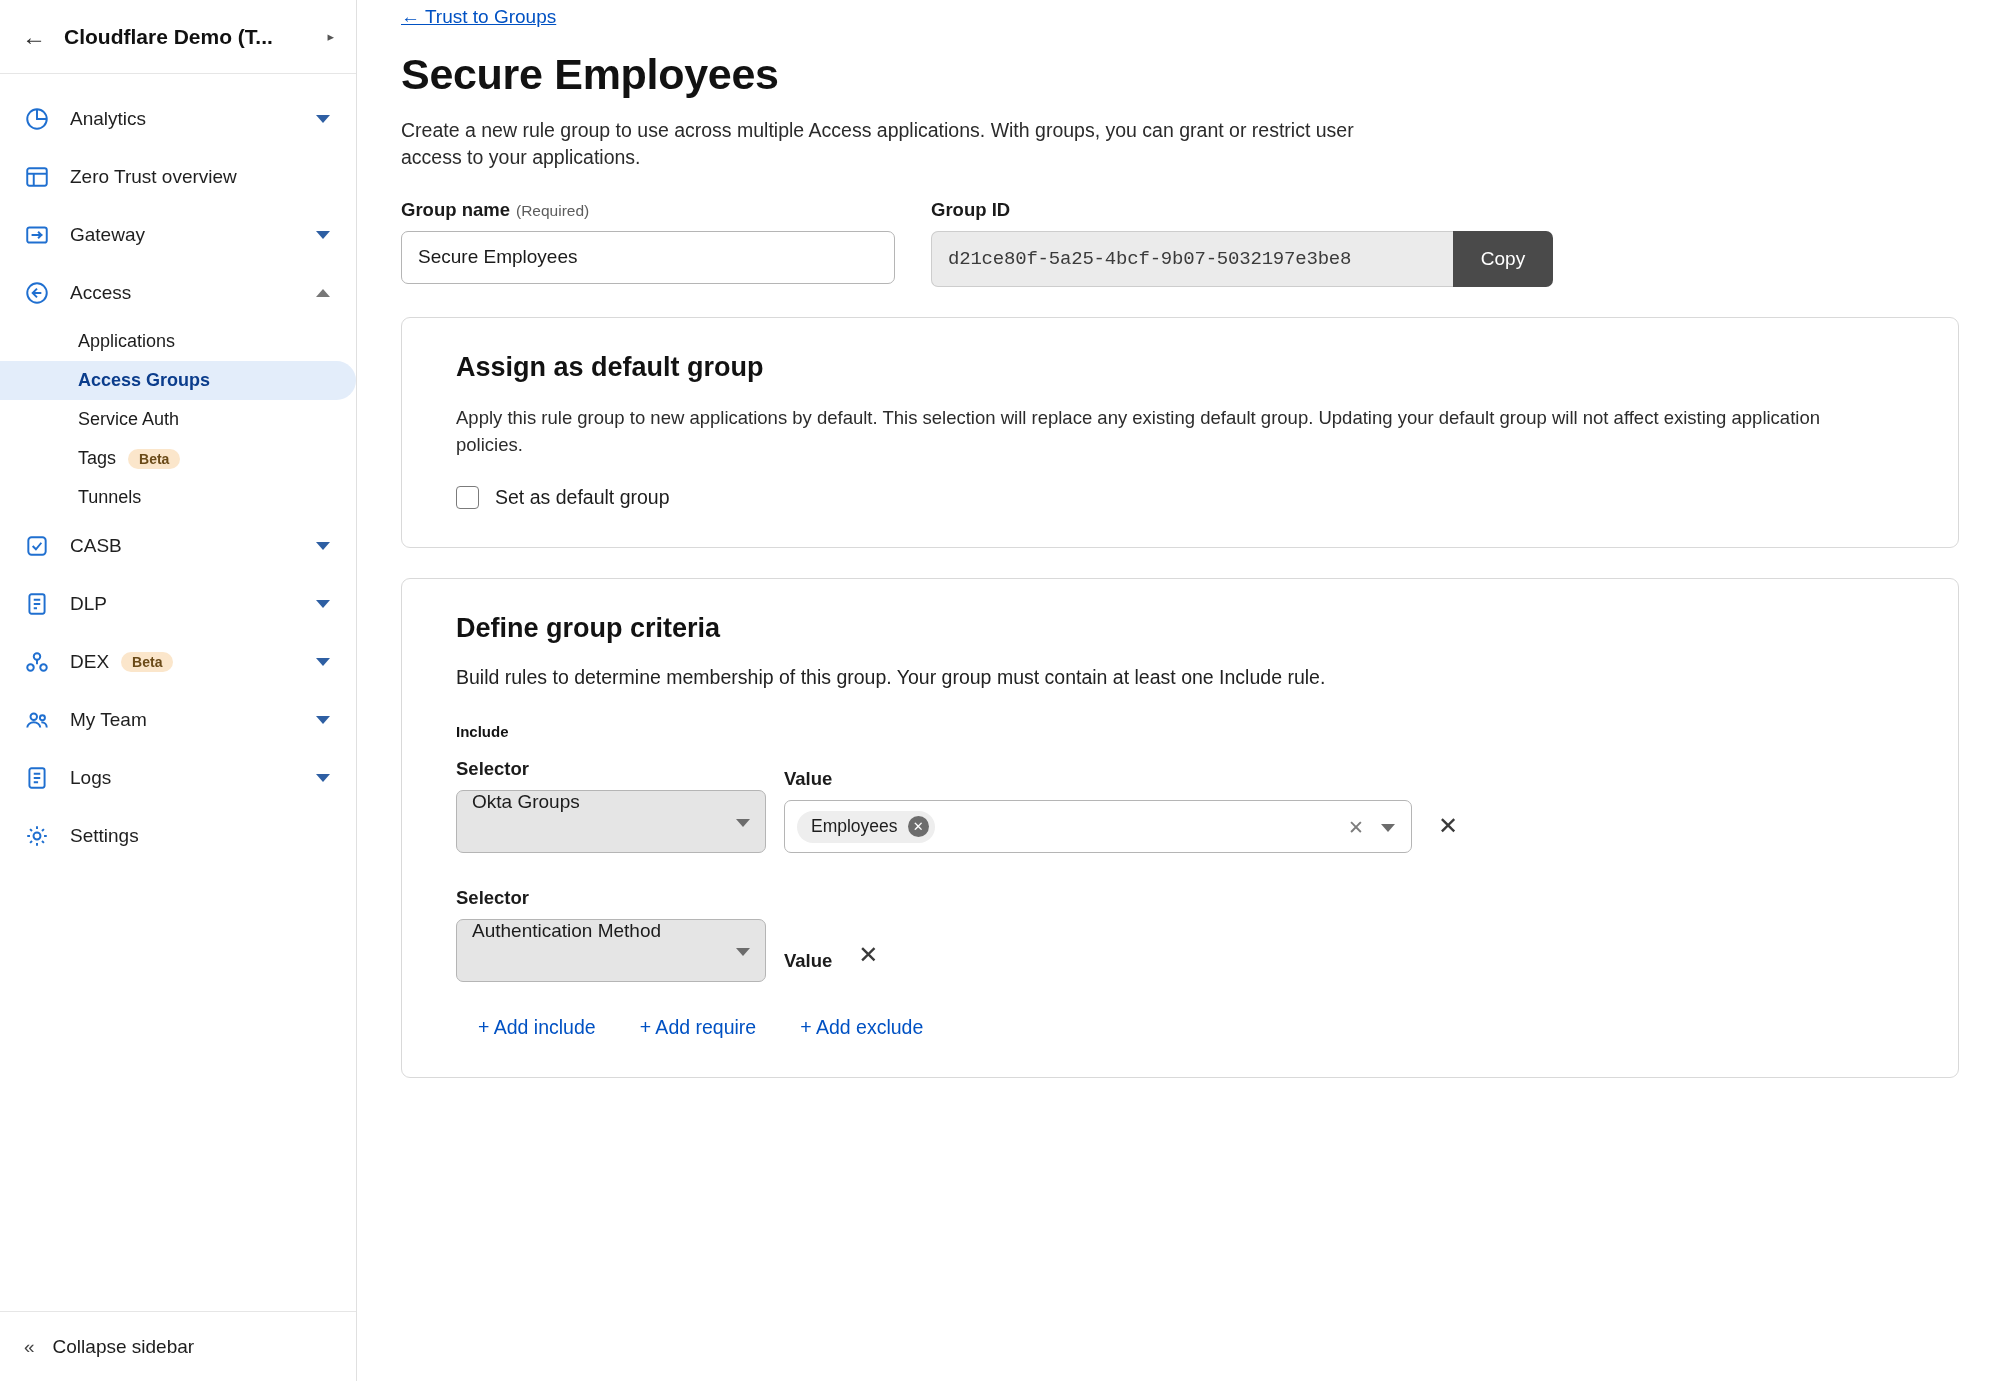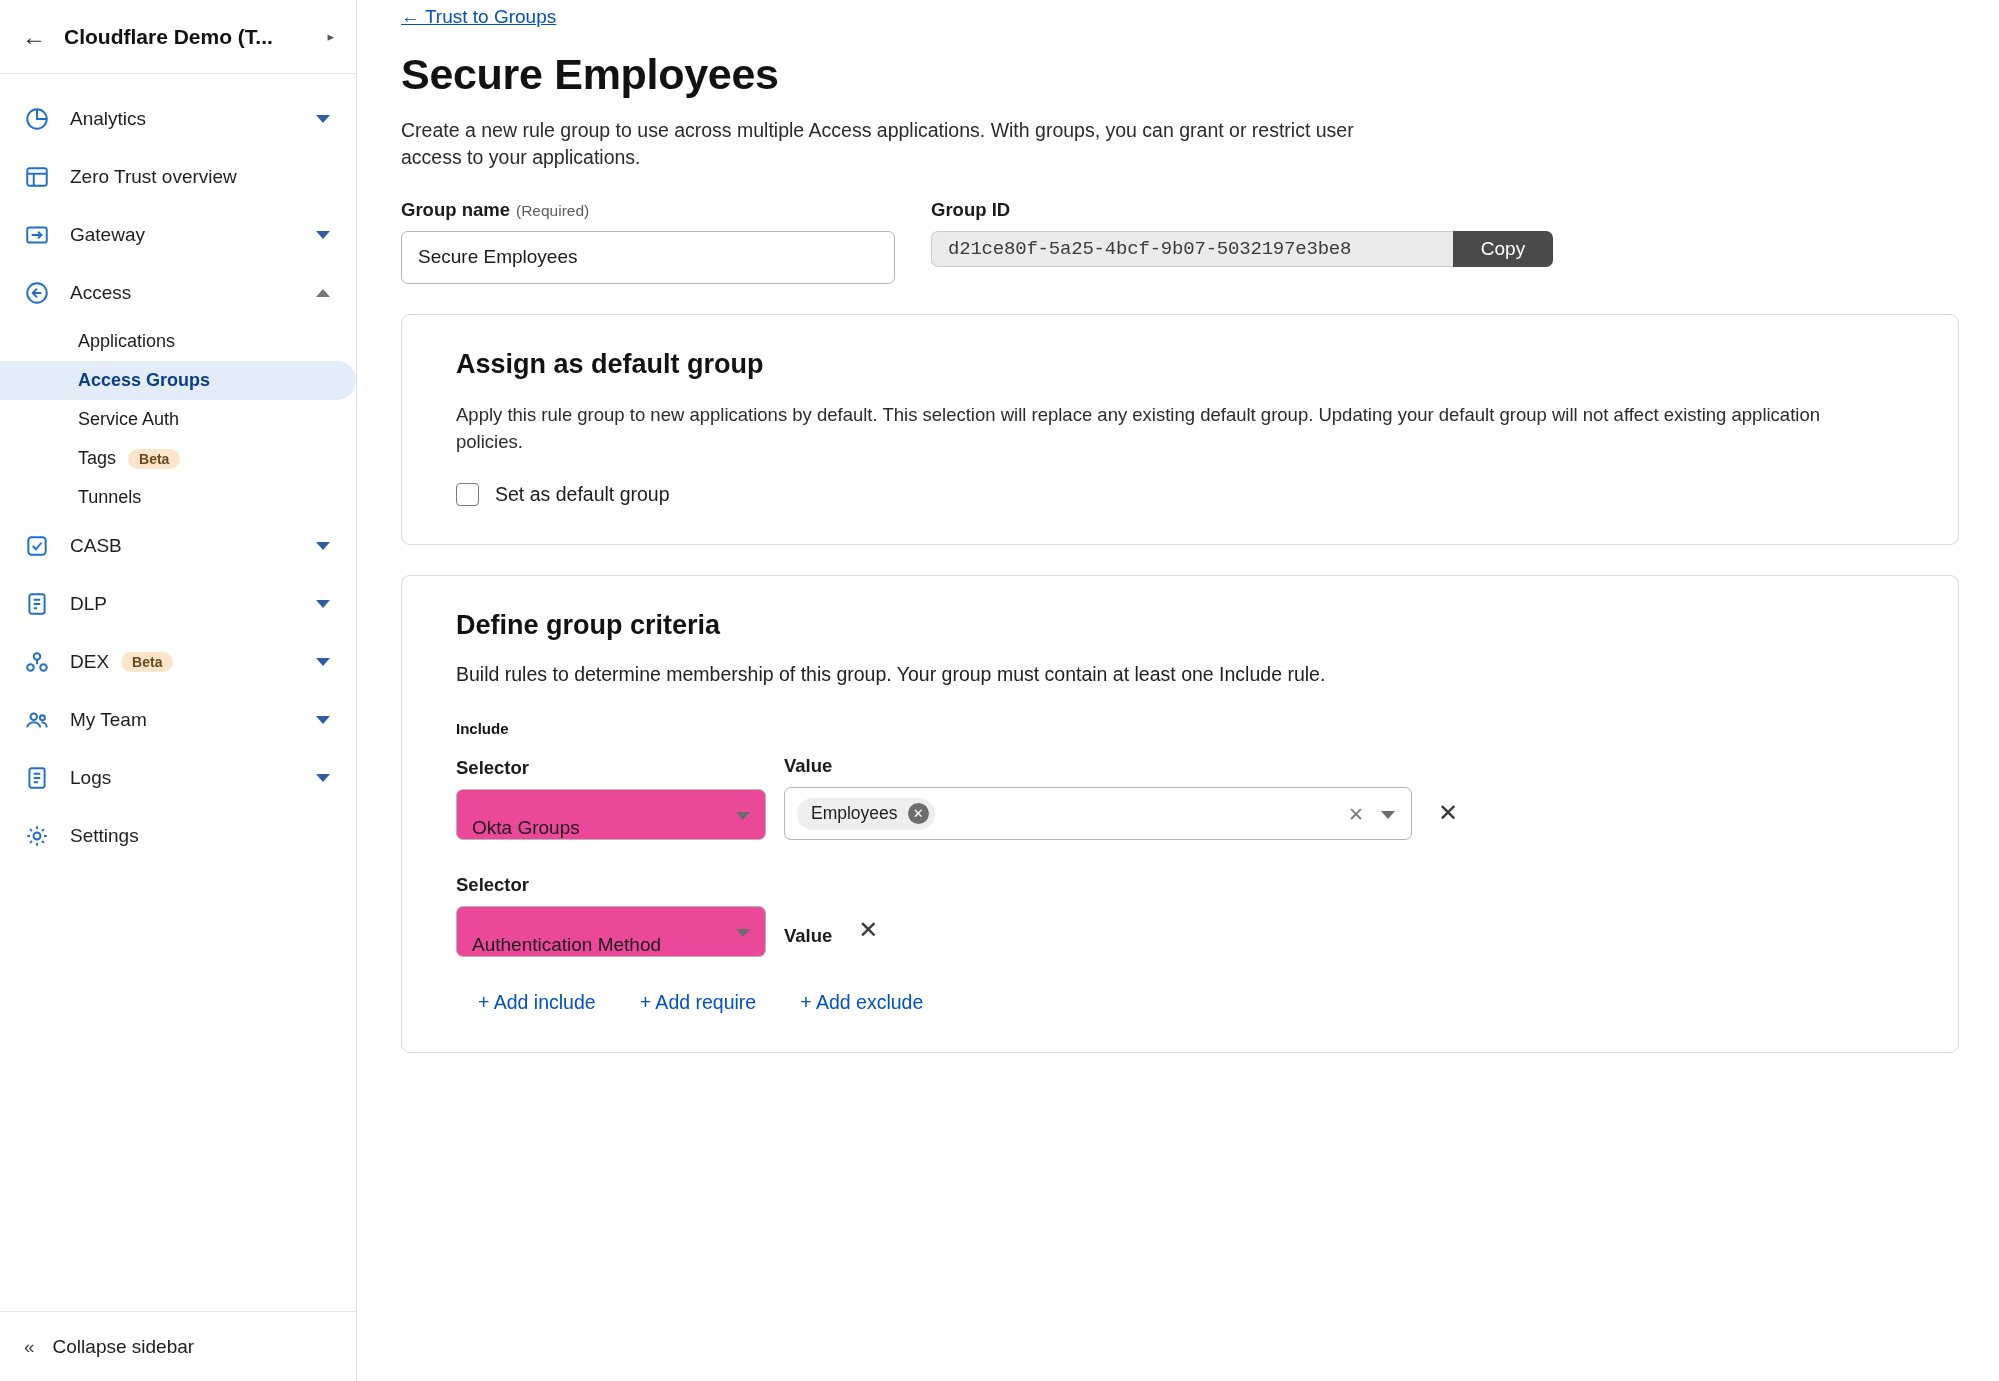--- a/index.html
+++ b/index.html
@@ -167,21 +167,21 @@
     width: 494px;
     height: 53px;
     border: 1px solid #b5b5b5;
     border-radius: 7px;
     padding: 0 16px;
     font-size: 19px;
     color: #1b1b1b;
     font-family: "Liberation Sans", sans-serif;
     background: #fff;
   }
-  .group-id-wrap { display: flex; height: 36px; }
+  .group-id-wrap { display: flex; height: 56px; }
   .group-id-value {
     width: 522px;
     background: #ebebeb;
     border: 1px solid #cdcdcd;
     border-right: none;
     border-radius: 7px 0 0 7px;
     font-family: "Liberation Mono", monospace;
     font-size: 19px;
     color: #3b3b3b;
     display: flex;
@@ -248,26 +248,26 @@
     margin-bottom: 34px;
   }
   .col-label {
     font-size: 18.5px;
     font-weight: bold;
     color: #1b1b1b;
     margin-bottom: 10px;
   }
   .select {
     position: relative;
-    height: 51px;
+    height: 63px;
     border: 1px solid #b5b5b5;
     border-radius: 7px;
-    background: #ec4899;
-    display: flex;
-    align-items: flex-end;
+    background: #e5e5e5;
+    display: flex;
+    align-items: flex-start;
     padding: 0 42px 0 15px;
     font-size: 19px;
     color: #1c1c1c;
     cursor: pointer;
   }
   .select .caret {
     position: absolute;
     right: 15px; top: 50%;
     margin-top: -3px;
     width: 0; height: 0;

